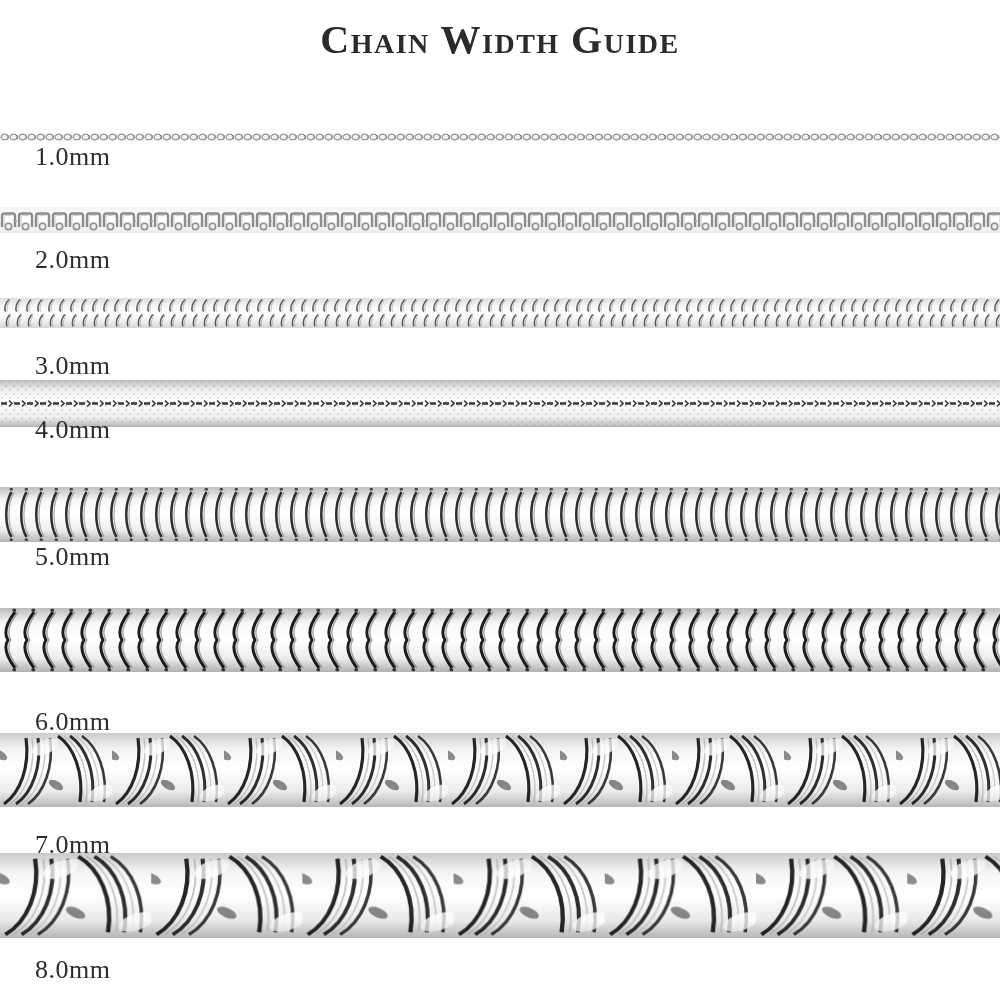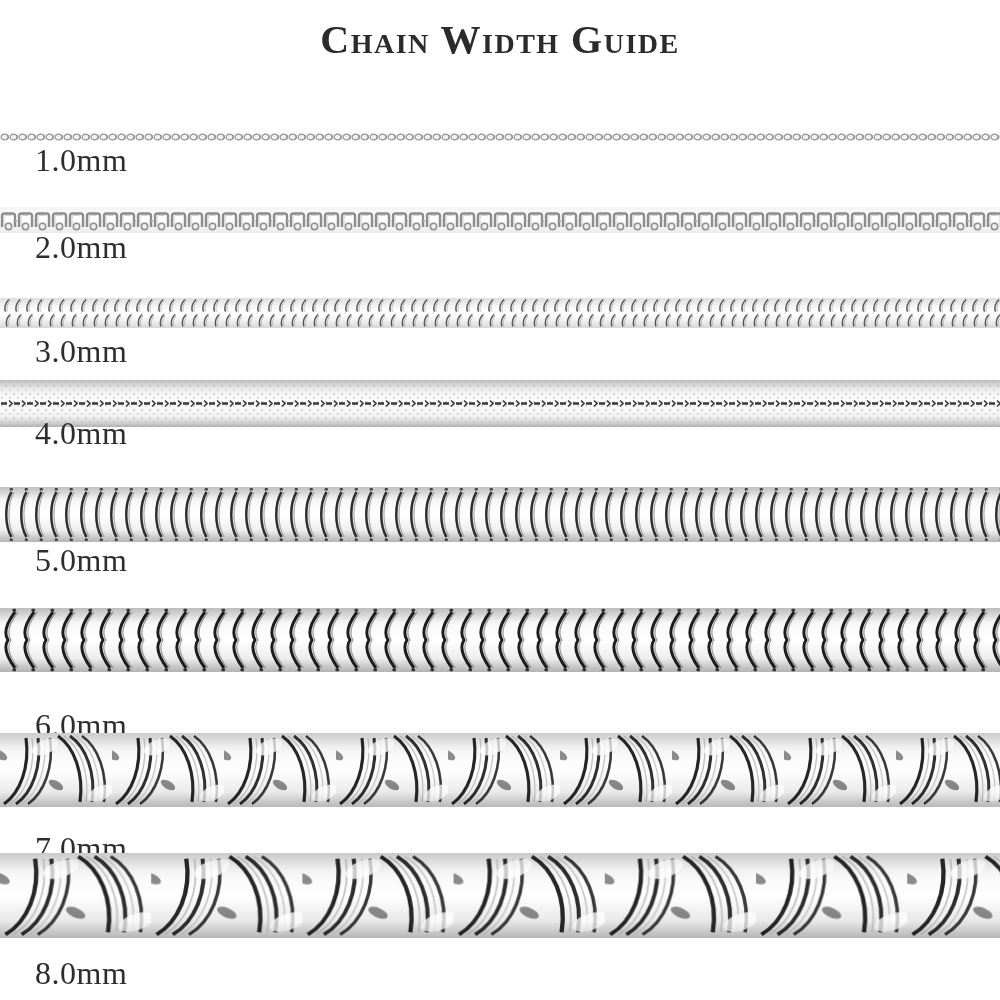--- a/index.html
+++ b/index.html
@@ -5,21 +5,21 @@
   html,body{margin:0;padding:0;}
   body{width:1000px;height:1000px;background:#ffffff;font-family:"Liberation Serif",serif;}
   #stage{position:relative;width:1000px;height:1000px;overflow:hidden;background:#ffffff;}
   .title{
     position:absolute;top:16px;left:0;width:1000px;
     text-align:center;font-variant:small-caps;font-weight:600;
     font-size:40px;letter-spacing:1.5px;color:#2b2b2b;
   }
   .chain{position:absolute;left:0;filter:blur(0.35px);}
   .lbl{
-    position:absolute;left:35px;font-size:32px;color:#2d2d2d;
+    position:absolute;left:35px;font-size:26px;color:#2d2d2d;
     letter-spacing:0.5px;line-height:1.1;
   }
 </style>
 </head>
 <body>
 
 <div id="stage">
 
   <div class="title">Chain Width Guide</div>
 
@@ -44,21 +44,21 @@
       <pattern id="p2" width="17" height="26" patternUnits="userSpaceOnUse">
         <path d="M2,20 L2,9 Q2,6.5 4.5,6.5 L12.5,6.5 Q15,6.5 15,9 L15,20" fill="none" stroke="#8c8c8c" stroke-width="2.4"></path>
         <path d="M4,19 L4,10 Q4,8.5 5.5,8.5 L11.5,8.5" fill="none" stroke="#cfcfcf" stroke-width="1"></path>
         <circle cx="8.5" cy="19.5" r="3.2" fill="#ededed" stroke="#8f8f8f" stroke-width="1.5"></circle>
         <path d="M15,14 L17,14" stroke="#aaaaaa" stroke-width="1.6"></path>
       </pattern>
     </defs>
     <rect width="1000" height="26" fill="url(#g2)"></rect>
     <rect width="1000" height="26" fill="url(#p2)"></rect>
   </svg>
-  <div class="lbl" style="top:230px">2.0mm</div>
+  <div class="lbl" style="top:246px">2.0mm</div>
 
   <svg class="chain" style="top:298px" width="1000" height="30">
     <defs>
       <linearGradient id="g3" x1="0" y1="0" x2="0" y2="1">
         <stop offset="0" stop-color="#dedede"></stop>
           <stop offset="0.35" stop-color="#fafafa"></stop>
         <stop offset="0.55" stop-color="#ffffff"></stop>
           <stop offset="0.8" stop-color="#ececec"></stop>
           <stop offset="1" stop-color="#d7d7d7"></stop>
       </linearGradient>
@@ -66,21 +66,21 @@
         <path d="M9,1.5 C5.5,5 4,9.5 5.5,14" fill="none" stroke="#555555" stroke-width="1.5"></path>
         <path d="M11,1.5 C7.5,5 6,9.5 7.5,14" fill="none" stroke="#b9b9b9" stroke-width="1"></path>
         <path d="M10.5,16 C7,19.5 5.5,24 7,28.5" fill="none" stroke="#555555" stroke-width="1.5"></path>
         <path d="M12.5,16 C9,19.5 7.5,24 9,28.5" fill="none" stroke="#b9b9b9" stroke-width="1"></path>
       </pattern>
     </defs>
     <rect width="1000" height="30" fill="url(#g3)"></rect>
     <rect width="1000" height="30" fill="url(#p3)"></rect>
     <rect y="13.6" width="1000" height="2.8" fill="#fcfcfc" opacity="0.85"></rect>
   </svg>
-  <div class="lbl" style="top:334px">3.0mm</div>
+  <div class="lbl" style="top:352px">3.0mm</div>
 
   <svg class="chain" style="top:380px" width="1000" height="47">
     <defs>
       <linearGradient id="g4" x1="0" y1="0" x2="0" y2="1">
         <stop offset="0" stop-color="#dcdcdc"></stop>
           <stop offset="0.3" stop-color="#f6f6f6"></stop>
         <stop offset="0.5" stop-color="#ffffff"></stop>
           <stop offset="0.78" stop-color="#efefef"></stop>
           <stop offset="1" stop-color="#d8d8d8"></stop>
       </linearGradient>

